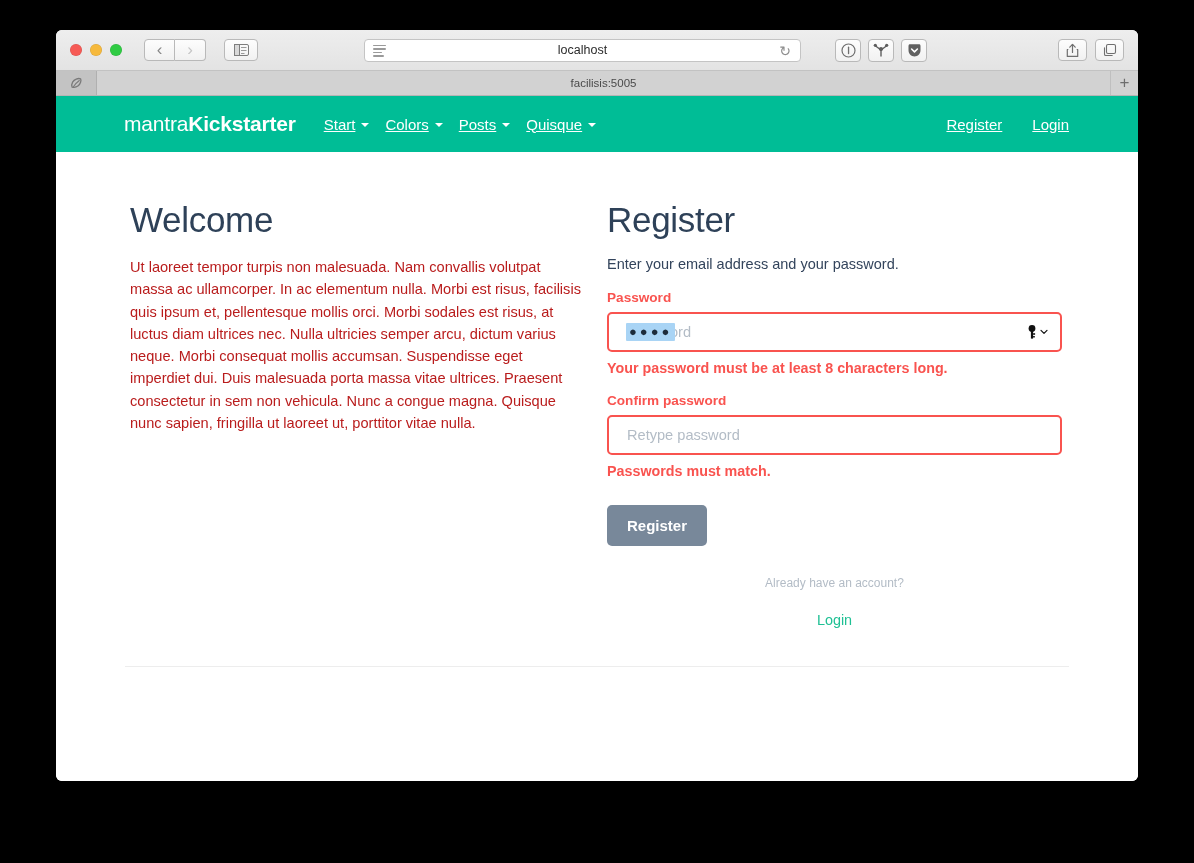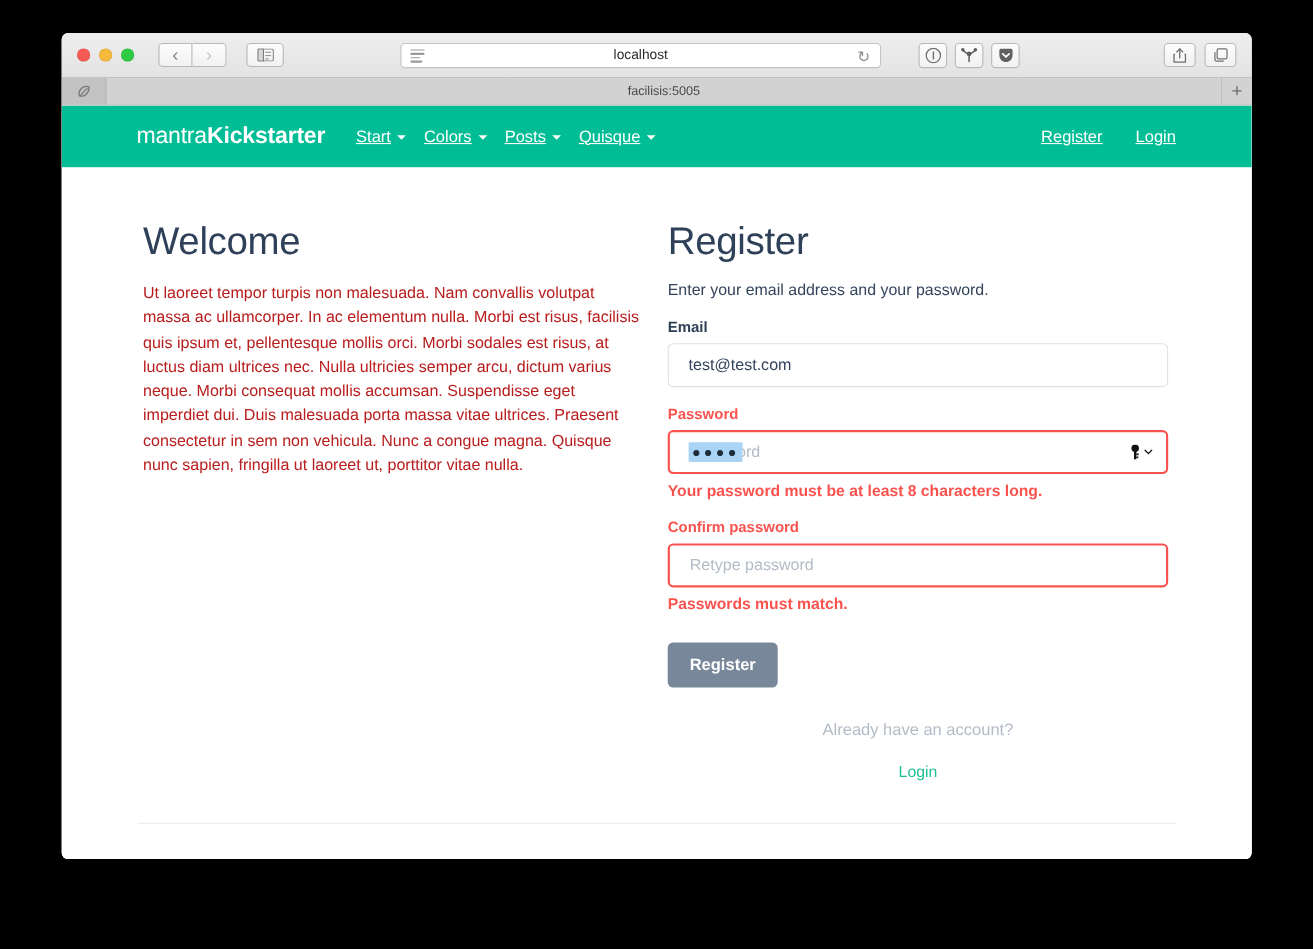--- a/index.html
+++ b/index.html
@@ -238,21 +238,21 @@
     font-size: 15px;
     font-weight: 700;
     padding: 12px 20px;
     font-family: "Liberation Sans", sans-serif;
     cursor: pointer;
     margin-top: 9px;
   }
 
   .footer-note {
     text-align: center;
-    font-size: 15px;
+    font-size: 12px;
     color: #b3bcc6;
     margin: 30px 0 0 0;
   }
   .footer-link {
     display: block;
     text-align: center;
     font-size: 14.4px;
     color: #1fc094;
     text-decoration: none;
     margin-top: 22px;
@@ -395,24 +395,20 @@
 
       <div class="col">
         <h1 class="heading">Welcome</h1>
         <p class="lead-text">Ut laoreet tempor turpis non malesuada. Nam convallis volutpat massa ac ullamcorper. In ac elementum nulla. Morbi est risus, facilisis quis ipsum et, pellentesque mollis orci. Morbi sodales est risus, at luctus diam ultrices nec. Nulla ultricies semper arcu, dictum varius neque. Morbi consequat mollis accumsan. Suspendisse eget imperdiet dui. Duis malesuada porta massa vitae ultrices. Praesent consectetur in sem non vehicula. Nunc a congue magna. Quisque nunc sapien, fringilla ut laoreet ut, porttitor vitae nulla.</p>
       </div>
 
       <div class="col">
         <h1 class="heading">Register</h1>
         <p class="sub-text">Enter your email address and your password.</p>
 
-        <div class="field-group">
-          <label class="field-label">Email</label>
-          <input class="form-input" type="text" value="test@test.com" style="">
-        </div>
 
         <div class="field-group">
           <label class="field-label error">Password</label>
           <div class="password-wrap">
             <input class="form-input error" type="text" readonly="" placeholder="Password" style="">
             <span class="pw-dots">●●●●</span>
             <span id="key-icon">
               <svg width="11" height="14" viewBox="0 0 11 14">
                 <circle cx="5" cy="3.4" r="3.4" fill="#111"></circle>
                 <rect x="3.9" y="5.4" width="2.2" height="8.2" fill="#111"></rect>

